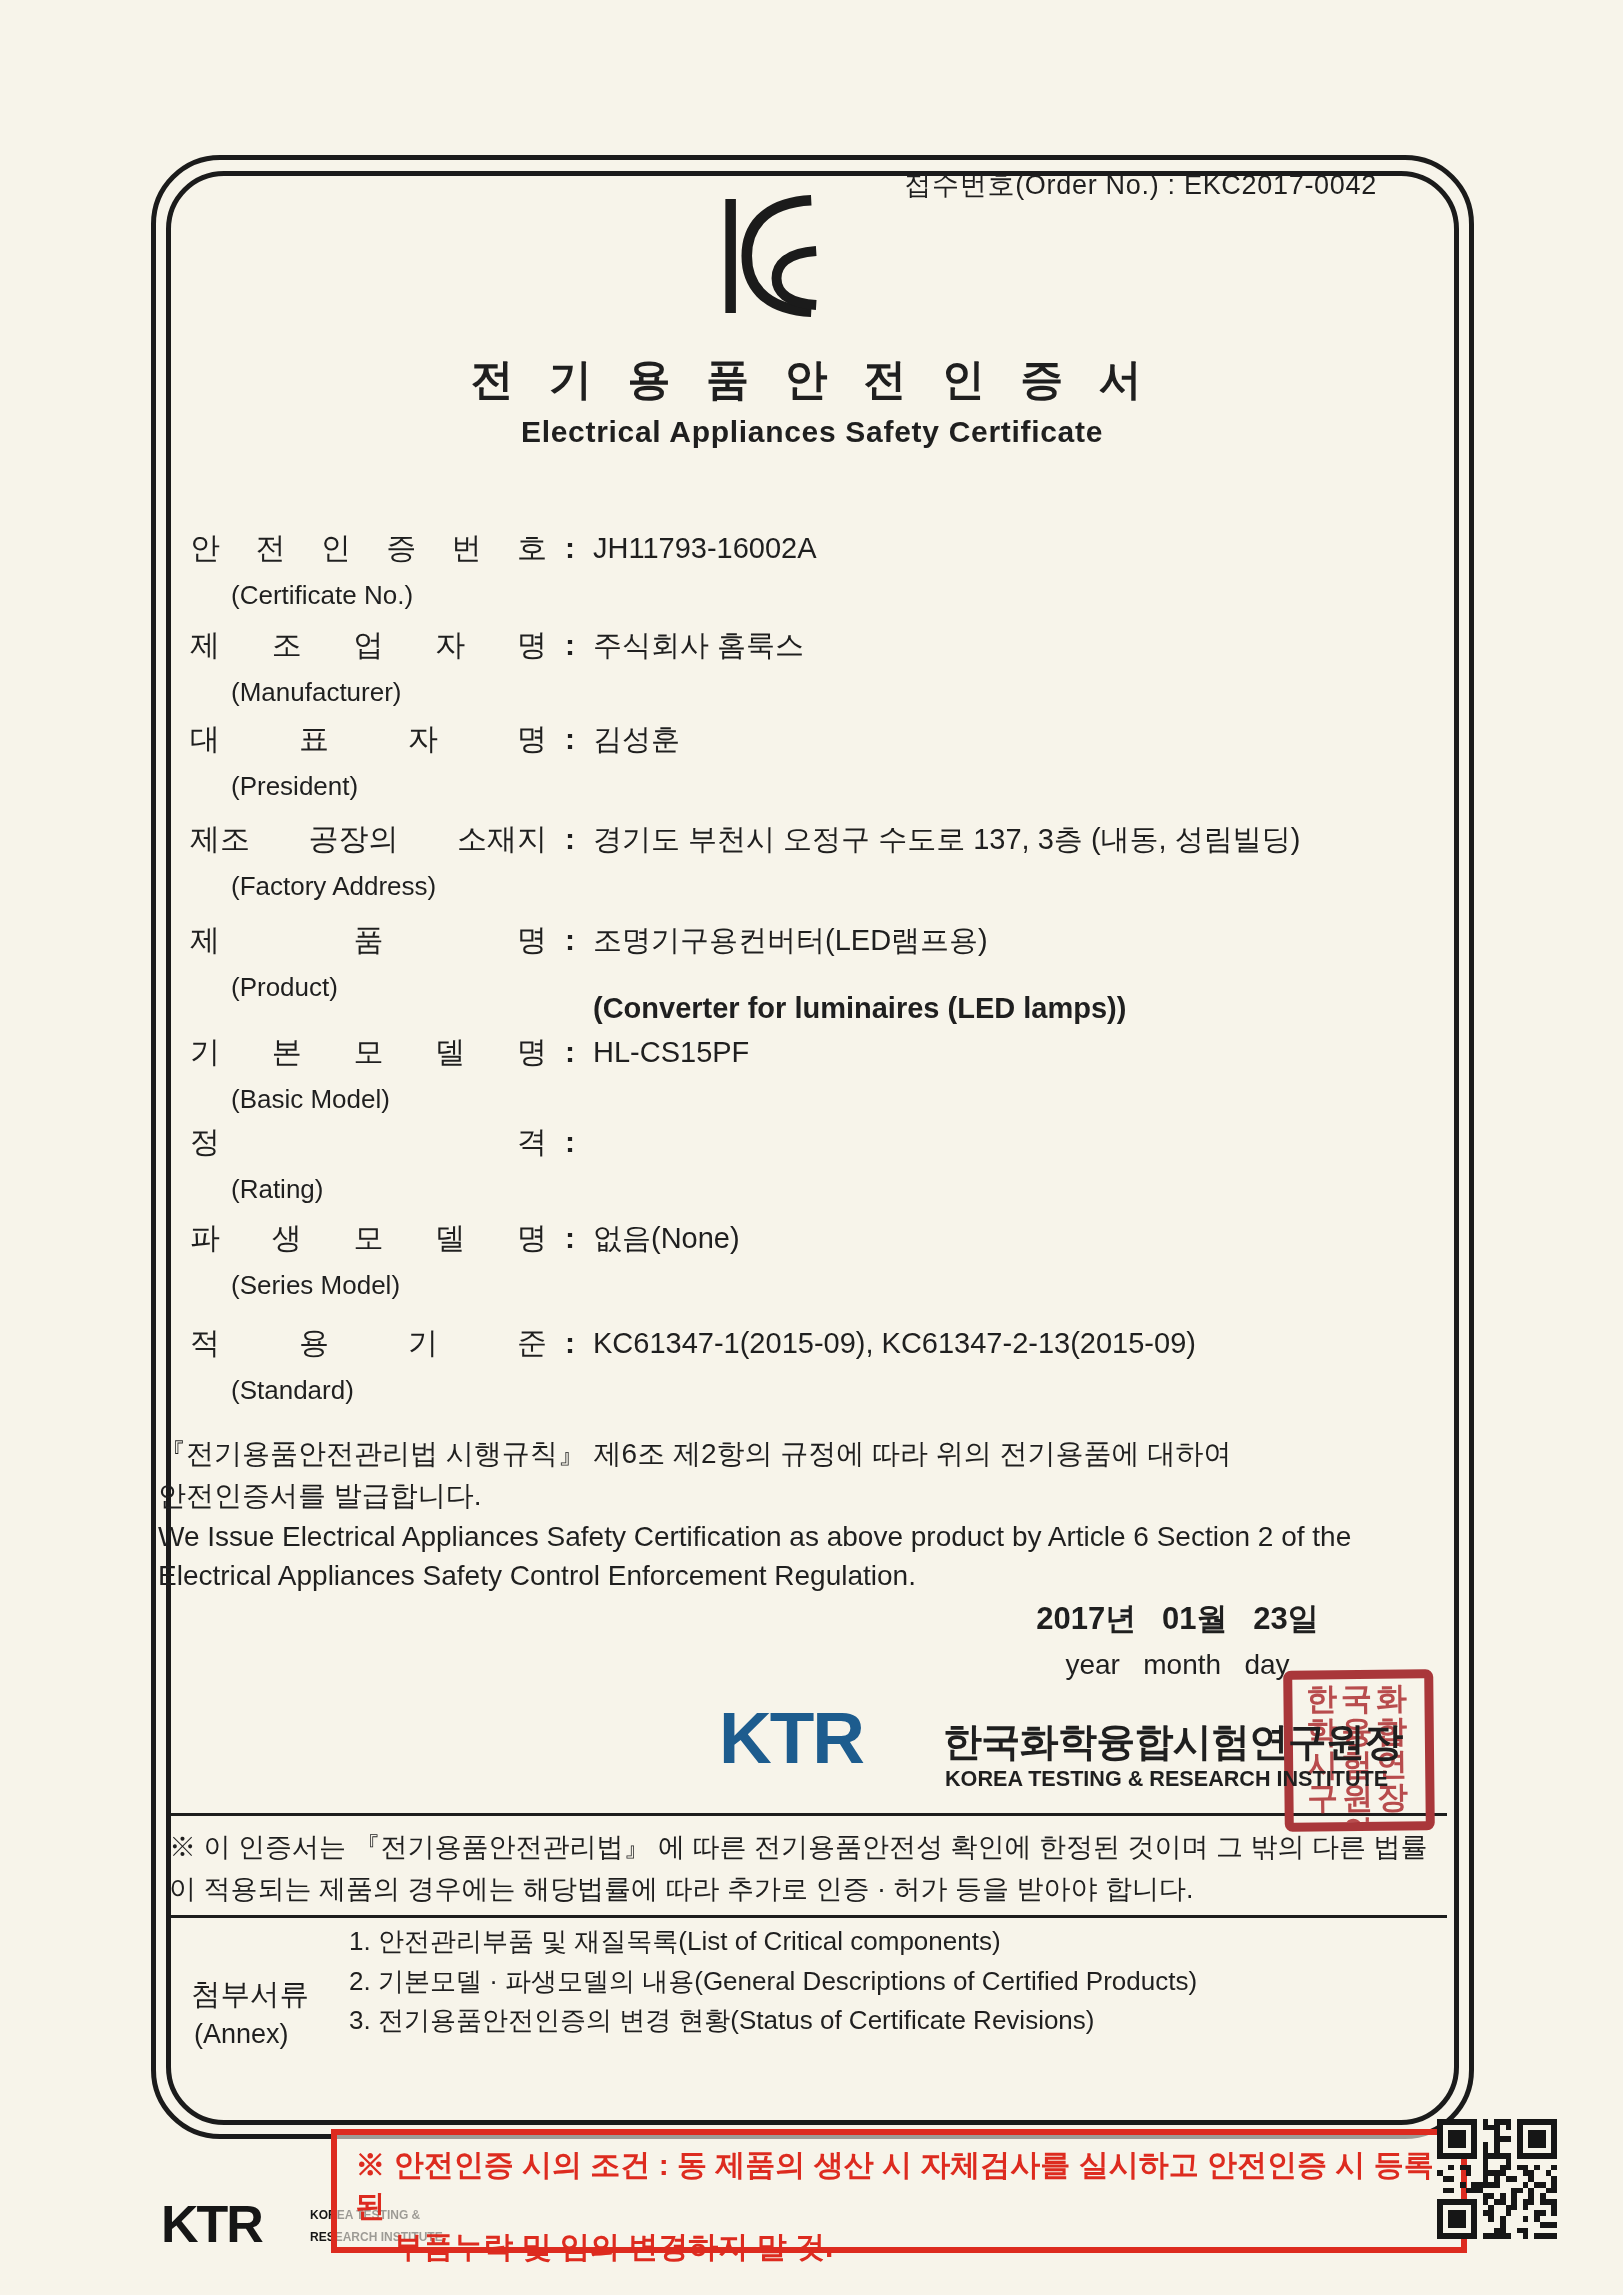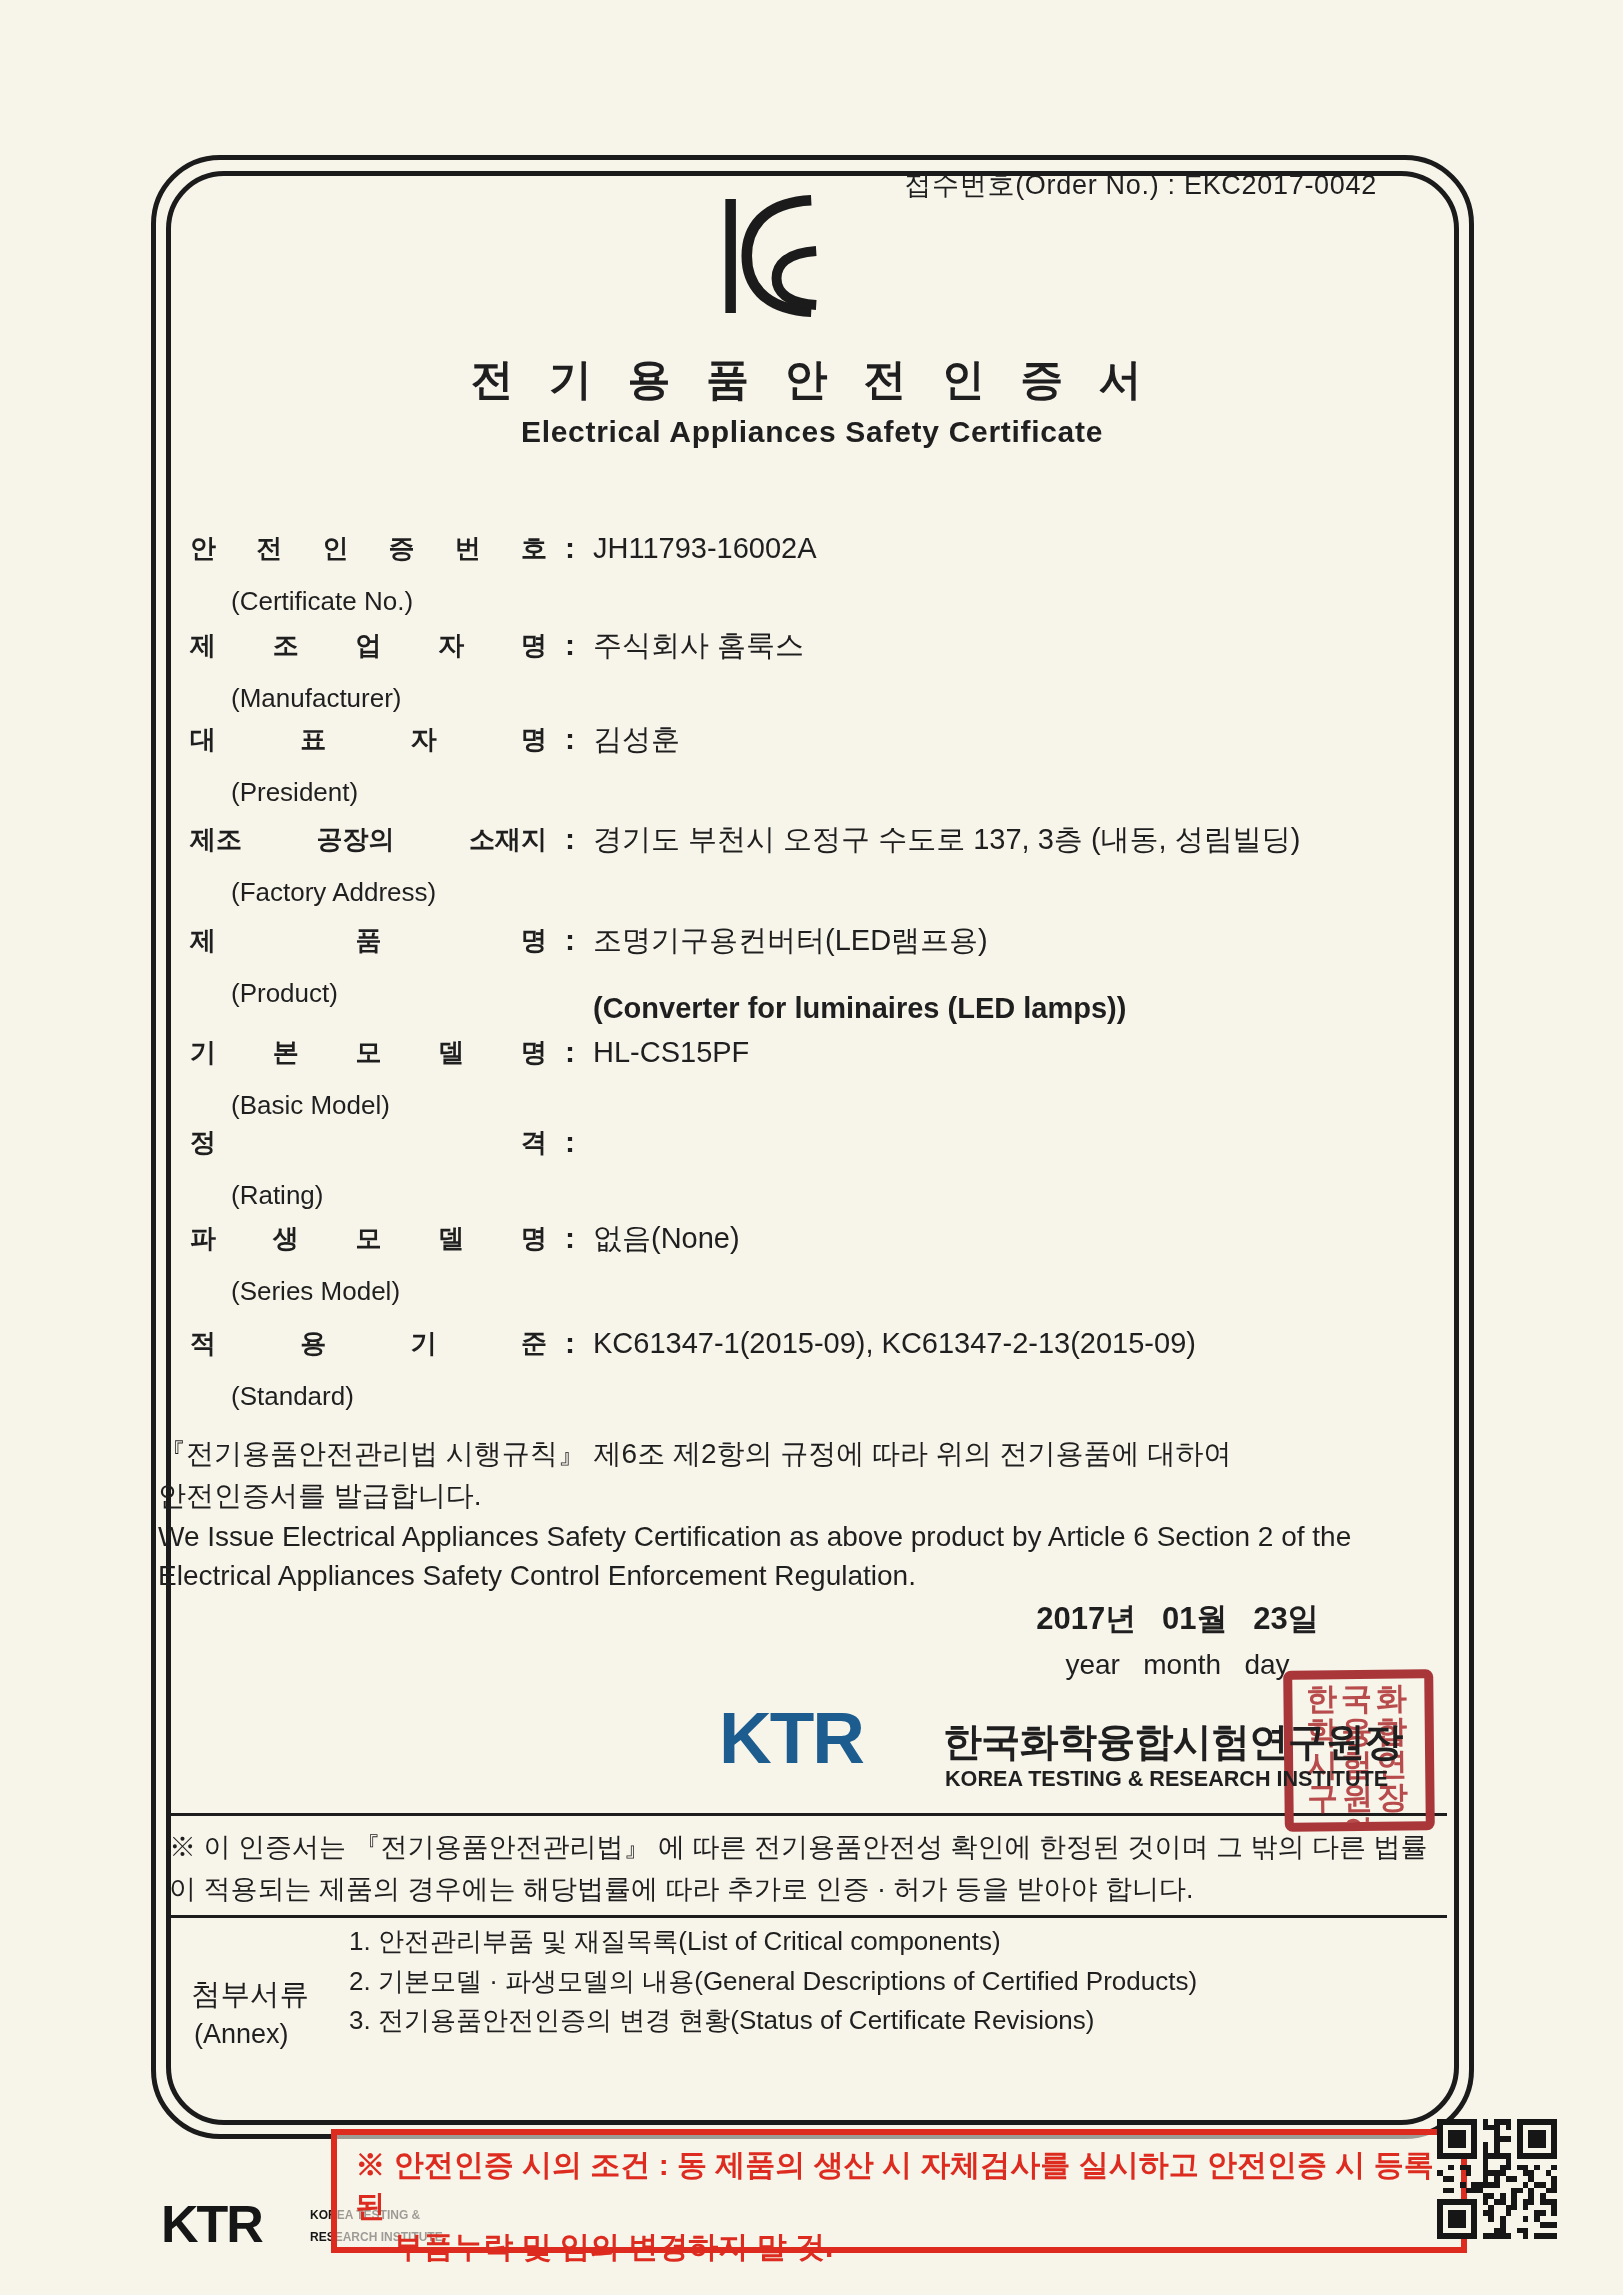--- a/index.html
+++ b/index.html
@@ -15,22 +15,22 @@
   .abs{position:absolute;z-index:2;}
   
   .order-no{top:151px;right:247px;font-size:27px;font-weight:500;letter-spacing:0.7px;z-index:3;margin-top:16px;}
   .kc-mark{left:715px;top:194px;width:128px;height:124px;}
   .title-ko{left:0;top:351px;width:1624px;text-align:center;font-size:43px;font-weight:700;
     letter-spacing:11.8px;white-space:pre;}
   .title-en{left:0;top:415px;width:1624px;text-align:center;font-size:30px;font-weight:600;letter-spacing:0.7px;}
   
   .row{left:190px;width:1263px;display:flex;align-items:flex-start;}
   .lbl{width:357px;flex:0 0 357px;}
-  .lbl-ko{font-size:26px;font-weight:700;text-align:justify;text-align-last:justify;line-height:34px;}
-  .lbl-en{font-size:26px;font-weight:400;padding-left:41px;margin-top:21px;}
+  .lbl-ko{font-size:30px;font-weight:400;text-align:justify;text-align-last:justify;line-height:34px;}
+  .lbl-en{font-size:26px;font-weight:400;padding-left:41px;margin-top:15px;}
   .colon{width:46px;flex:0 0 46px;text-align:center;font-size:30px;font-weight:600;line-height:34px;}
   .val{flex:1;font-size:29px;font-weight:500;line-height:34px;}
   .val2{margin-top:34px;font-weight:700;}
   
   .statement{left:158px;top:1433px;width:1286px;}
   .st-ko{font-size:28px;line-height:42px;font-weight:500;}
   .st-en{font-size:28px;line-height:39px;font-weight:400;}
   
   .date-block{left:929px;top:1598px;width:497px;text-align:center;}
   .date-line{font-size:31px;font-weight:600;white-space:pre;}

